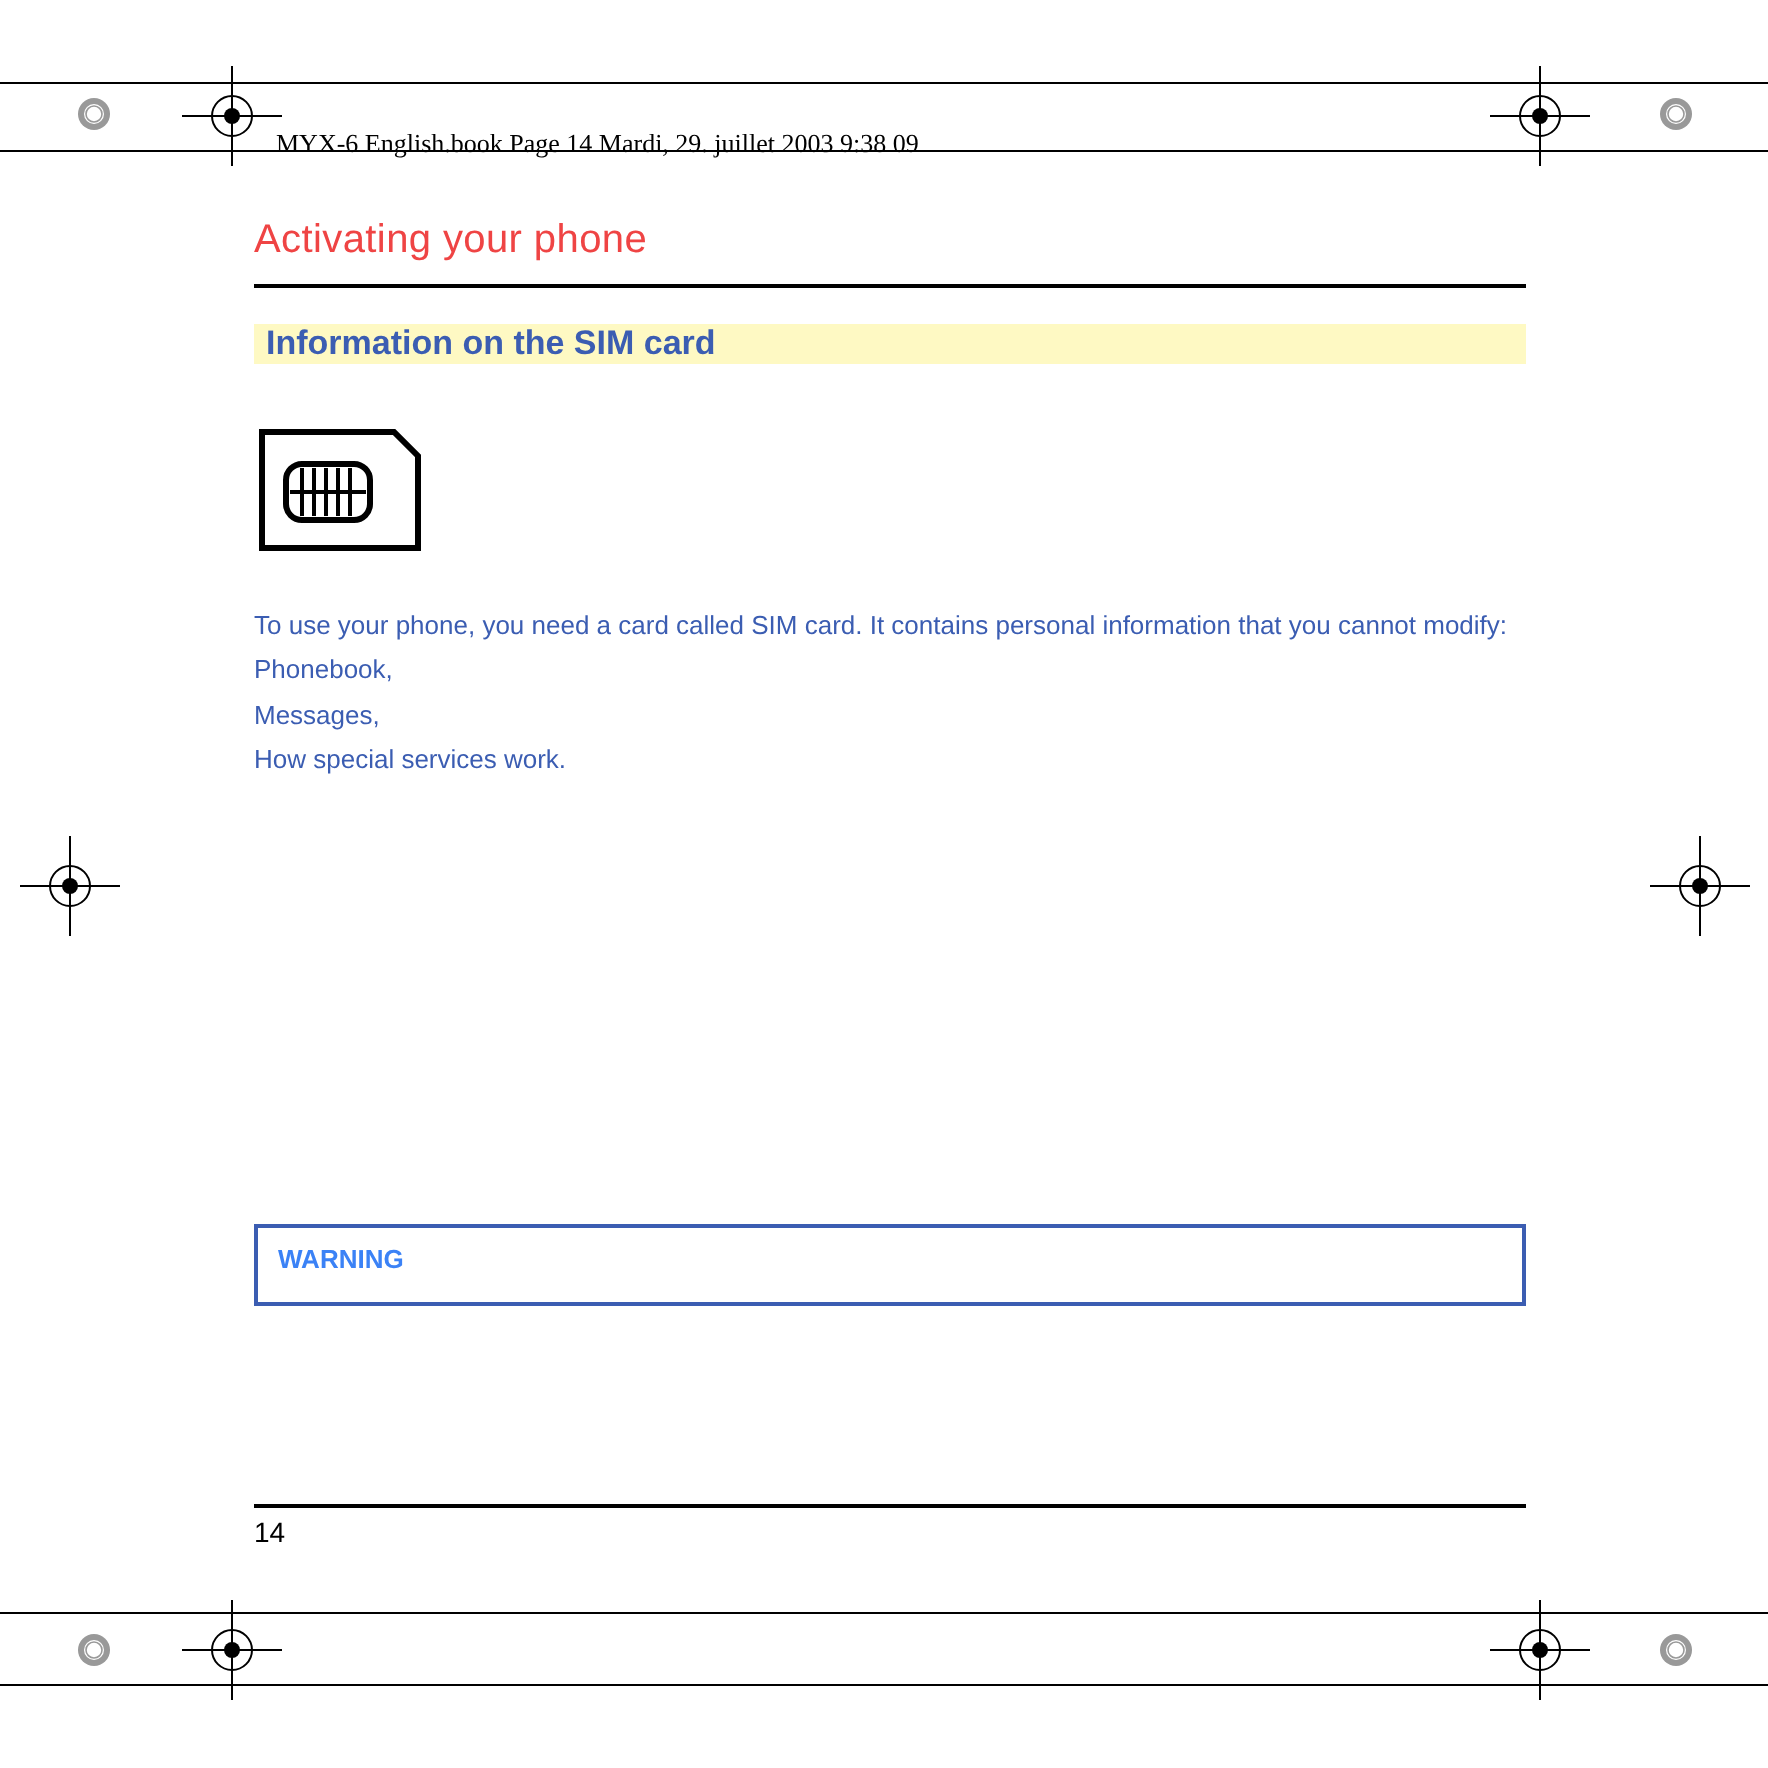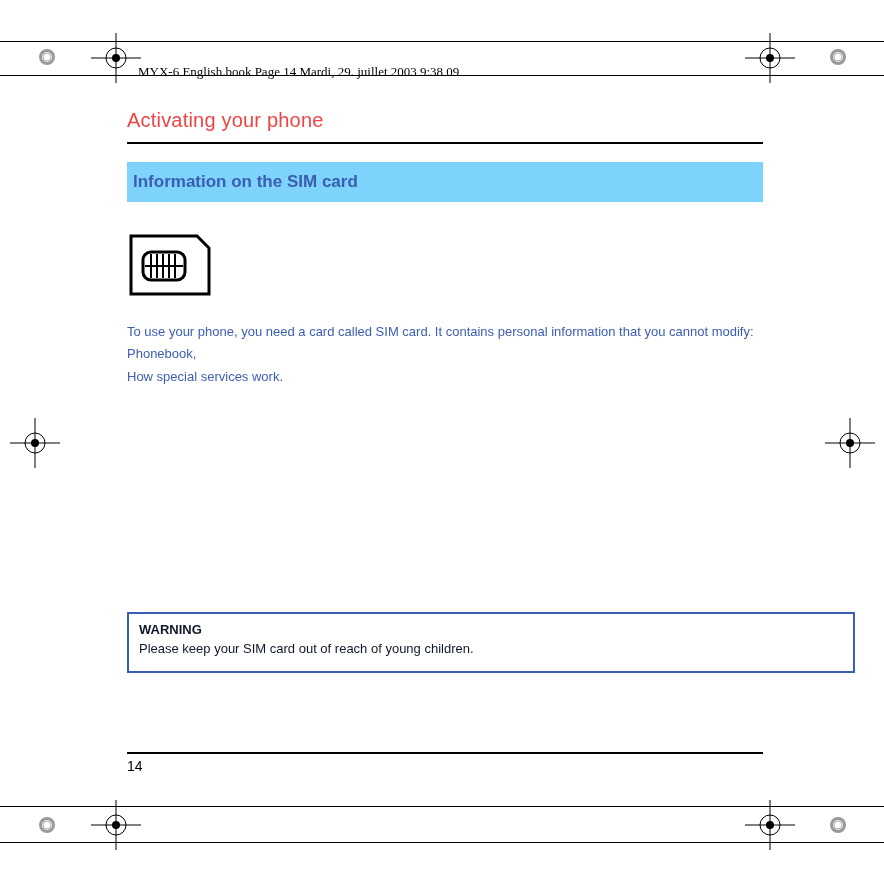--- a/index.html
+++ b/index.html
@@ -22,29 +22,29 @@
   .ftr-line-top, .ftr-line-bot { position: absolute; left: 0; right: 0; height: 1px; background: #000; }
   .ftr-line-top { top: 806px; }
   .ftr-line-bot { top: 842px; }
 
   
   .content { position: absolute; left: 127px; top: 109px; width: 636px; }
 
   .title { color: #ef4444; font-weight: normal; font-size: 20px; letter-spacing: 0.2px; margin-bottom: 10px; }
   .title-rule { height: 2px; background: #000; margin-bottom: 18px; }
 
-  .section-head { background: #7dd3fc; color: #3B5DB2; font-weight: bold; font-size: 17px; padding: 10px 6px; margin-bottom: 14px; }
+  .section-head { background: #fef9c3; color: #3B5DB2; font-weight: bold; font-size: 17px; padding: 0 6px; margin-bottom: 14px; }
 
   .sim-row { display: flex; align-items: flex-start; gap: 22px; flex-direction: column; }
   .sim-icon-wrap { width: 86px; flex: none; padding-top: 16px; }
   .body-col { flex: 1; color: #3B5DB2; font-size: 13px; line-height: 1.25; font-family: Arial, Helvetica, sans-serif; }
   .body-col p { margin-bottom: 6px; }
   .just { text-align: justify; text-justify: inter-word; }
 
-  .warning-box { position: absolute; left: 127px; top: 612px; width: 728px; border: 2px solid #3B5DB2; padding: 8px 10px 10px 10px; color: #0f172a; font-size: 13px; }
+  .warning-box { position: absolute; left: 127px; top: 612px; width: 636px; border: 2px solid #3B5DB2; padding: 8px 10px 10px 10px; color: #3b82f6; font-size: 13px; }
   .warning-box .wt { font-weight: bold; margin-bottom: 4px; }
   .warning-box p { margin-bottom: 4px; line-height: 1.25; }
 
   .bottom-rule { position: absolute; left: 127px; top: 752px; width: 636px; height: 2px; background: #000; }
   .pagenum { position: absolute; left: 127px; top: 758px; font-size: 14px; font-family: Arial, Helvetica, sans-serif; }
 </style>
 </head>
 <body>
 
 <div class="page">
@@ -155,26 +155,26 @@
           <line x1="30" y1="22" x2="30" y2="46" stroke="#000" stroke-width="2"></line>
           <line x1="36" y1="22" x2="36" y2="46" stroke="#000" stroke-width="2"></line>
           <line x1="42" y1="22" x2="42" y2="46" stroke="#000" stroke-width="2"></line>
           <line x1="48" y1="22" x2="48" y2="46" stroke="#000" stroke-width="2"></line>
           <line x1="18" y1="34" x2="56" y2="34" stroke="#000" stroke-width="2"></line>
         </svg>
       </div>
       <div class="body-col">
         <p class="just">To use your phone, you need a card called SIM card. It contains personal information that you cannot modify:</p>
         <p>Phonebook,</p>
+        <p>Messages,</p>
         <p>How special services work.</p>
       </div>
     </div>
   </div>
 
   <div class="warning-box">
     <div class="wt">WARNING</div>
-    <p>Please keep your SIM card out of reach of young children.</p>
   </div>
 
   <div class="bottom-rule"></div>
   <div class="pagenum">14</div>
 
 </div>
 
 </body></html>

